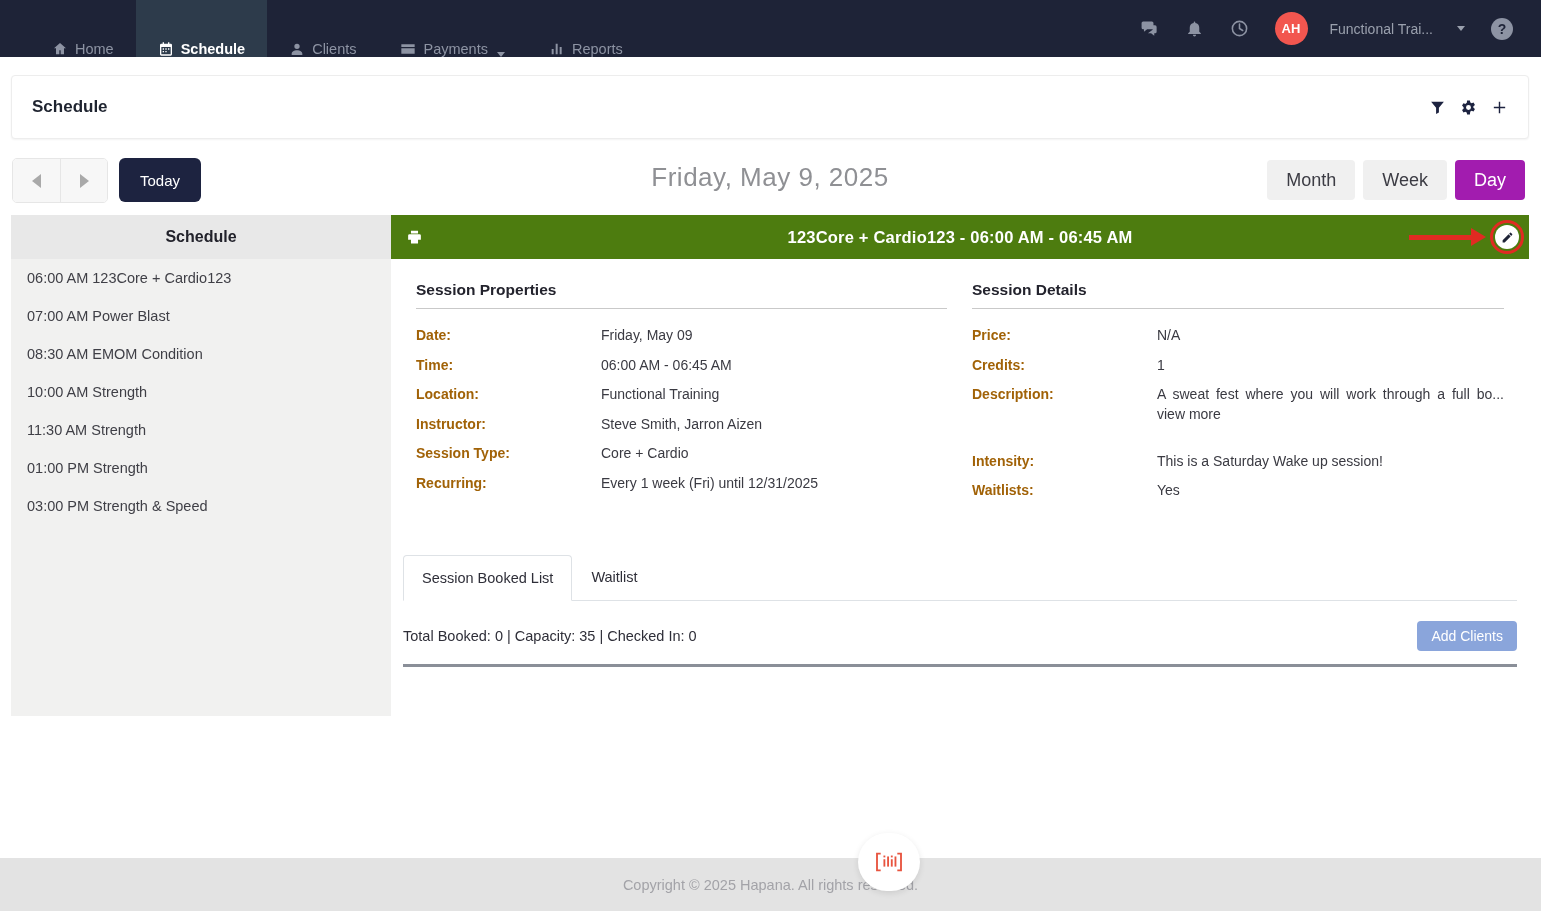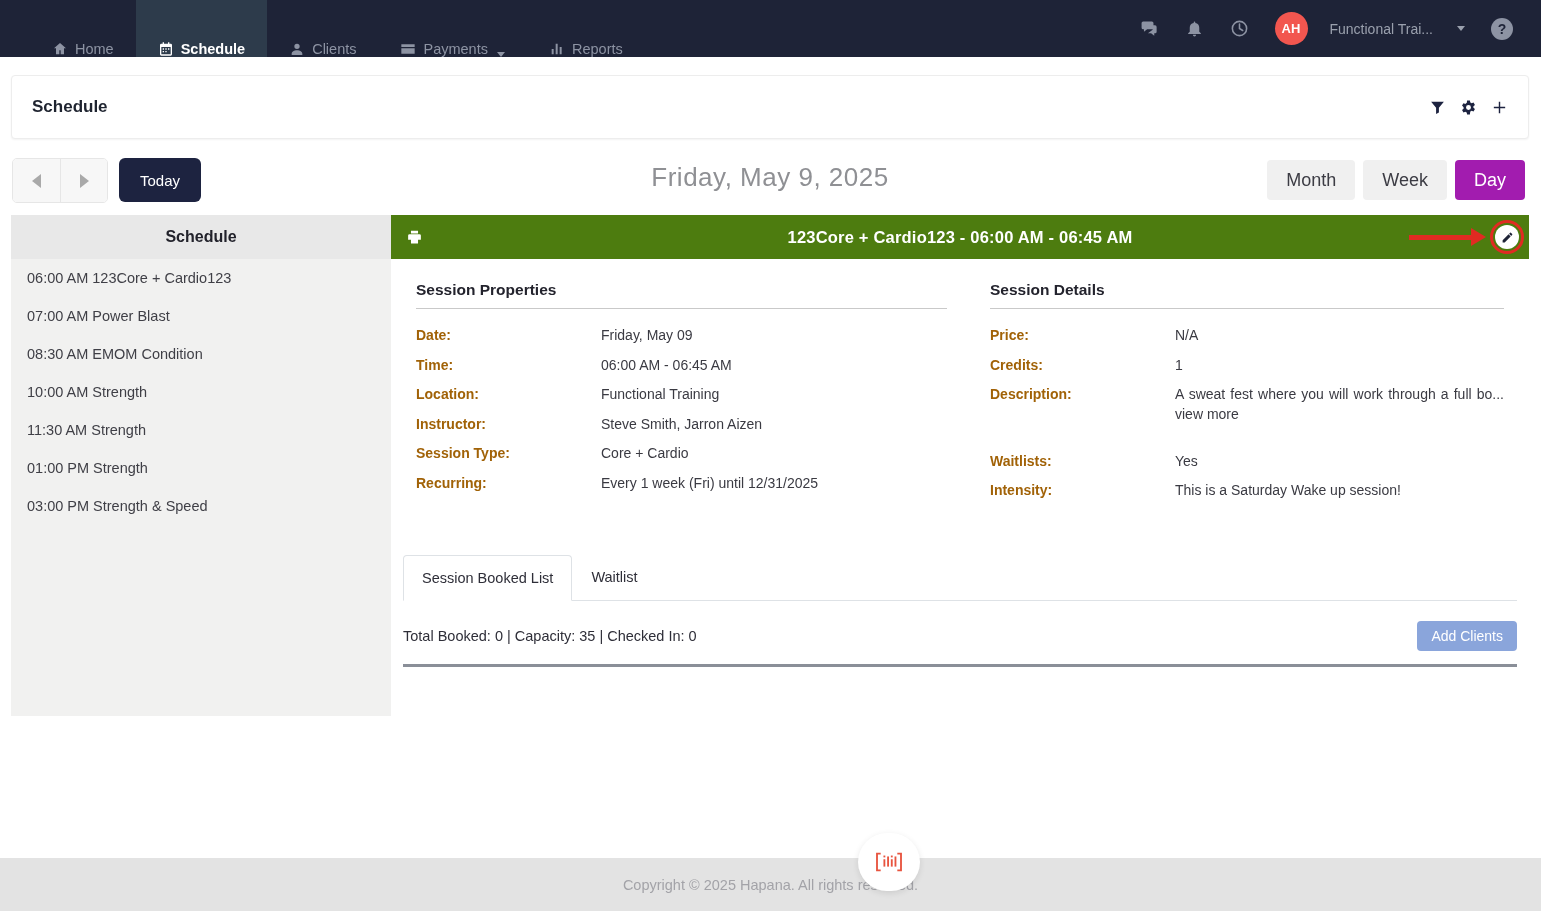--- a/index.html
+++ b/index.html
@@ -53,21 +53,21 @@
   .print-btn { position:absolute; left:15px; top:50%; transform:translateY(-50%); cursor:pointer; display:flex; }
   .print-btn svg { width:17px; height:17px; fill:#fff; }
   .session-title { width:100%; text-align:center; font-size:16.5px; font-weight:bold; letter-spacing:.2px; }
   .edit-btn { position:absolute; right:10px; top:50%; transform:translateY(-50%); width:24px; height:24px; border-radius:50%; background:#fff; display:flex; align-items:center; justify-content:center; cursor:pointer; }
   .edit-btn svg { width:13px; height:13px; fill:#1e2337; }
   .annot-ring { position:absolute; right:5px; top:50%; transform:translateY(-50%); width:34px; height:34px; border:3px solid #e02b22; border-radius:50%; pointer-events:none; }
   .annot-arrow { position:absolute; right:58px; top:calc(50% - 2px); width:62px; height:5px; background:#e02b22; pointer-events:none; }
   .annot-arrow::after { content:""; position:absolute; left:100%; top:-7px; width:0; height:0; border-left:15px solid #e02b22; border-top:9px solid transparent; border-bottom:9px solid transparent; }
 
   .session-content { padding:22px 12px 0; }
-  .cols { display:flex; gap:43px; padding:0 13px; }
+  .cols { display:flex; gap:25px; padding:0 13px; }
   .col-props { width:531px; flex-shrink:0; }
   .col-details { flex:1; }
   .sec-heading { font-size:15.5px; font-weight:bold; color:#23232d; }
   .sec-rule { border:none; border-top:1px solid #c9c9c9; margin:9px 0 16px; }
   .kv-row { display:flex; margin-bottom:9.5px; font-size:14px; line-height:20px; }
   .kv-label { width:185px; flex-shrink:0; font-weight:bold; color:#a16207; }
   .kv-value { color:#3a3a42; }
   .kv-value.justify { text-align:justify; }
   .desc-gap { height:17px; }
   .view-more { cursor:pointer; }
@@ -264,26 +264,26 @@
             <div class="kv-row">
               <span class="kv-label">Credits:</span>
               <span class="kv-value">1</span>
             </div>
             <div class="kv-row">
               <span class="kv-label">Description:</span>
               <span class="kv-value justify"><span>A sweat fest where you will work through a full bo... </span><span class="view-more">view more</span></span>
             </div>
             <div class="desc-gap"></div>
             <div class="kv-row">
+              <span class="kv-label">Intensity:</span>
+              <span class="kv-value">This is a Saturday Wake up session!</span>
+            </div>
+            <div class="kv-row">
               <span class="kv-label">Waitlists:</span>
               <span class="kv-value">Yes</span>
-            </div>
-            <div class="kv-row">
-              <span class="kv-label">Intensity:</span>
-              <span class="kv-value">This is a Saturday Wake up session!</span>
             </div>
           </div>
         </div>
 
         <div class="tabs">
           <div class="tab active">Session Booked List</div>
           <div class="tab">Waitlist</div>
         </div>
 
         <div class="summary-row">

